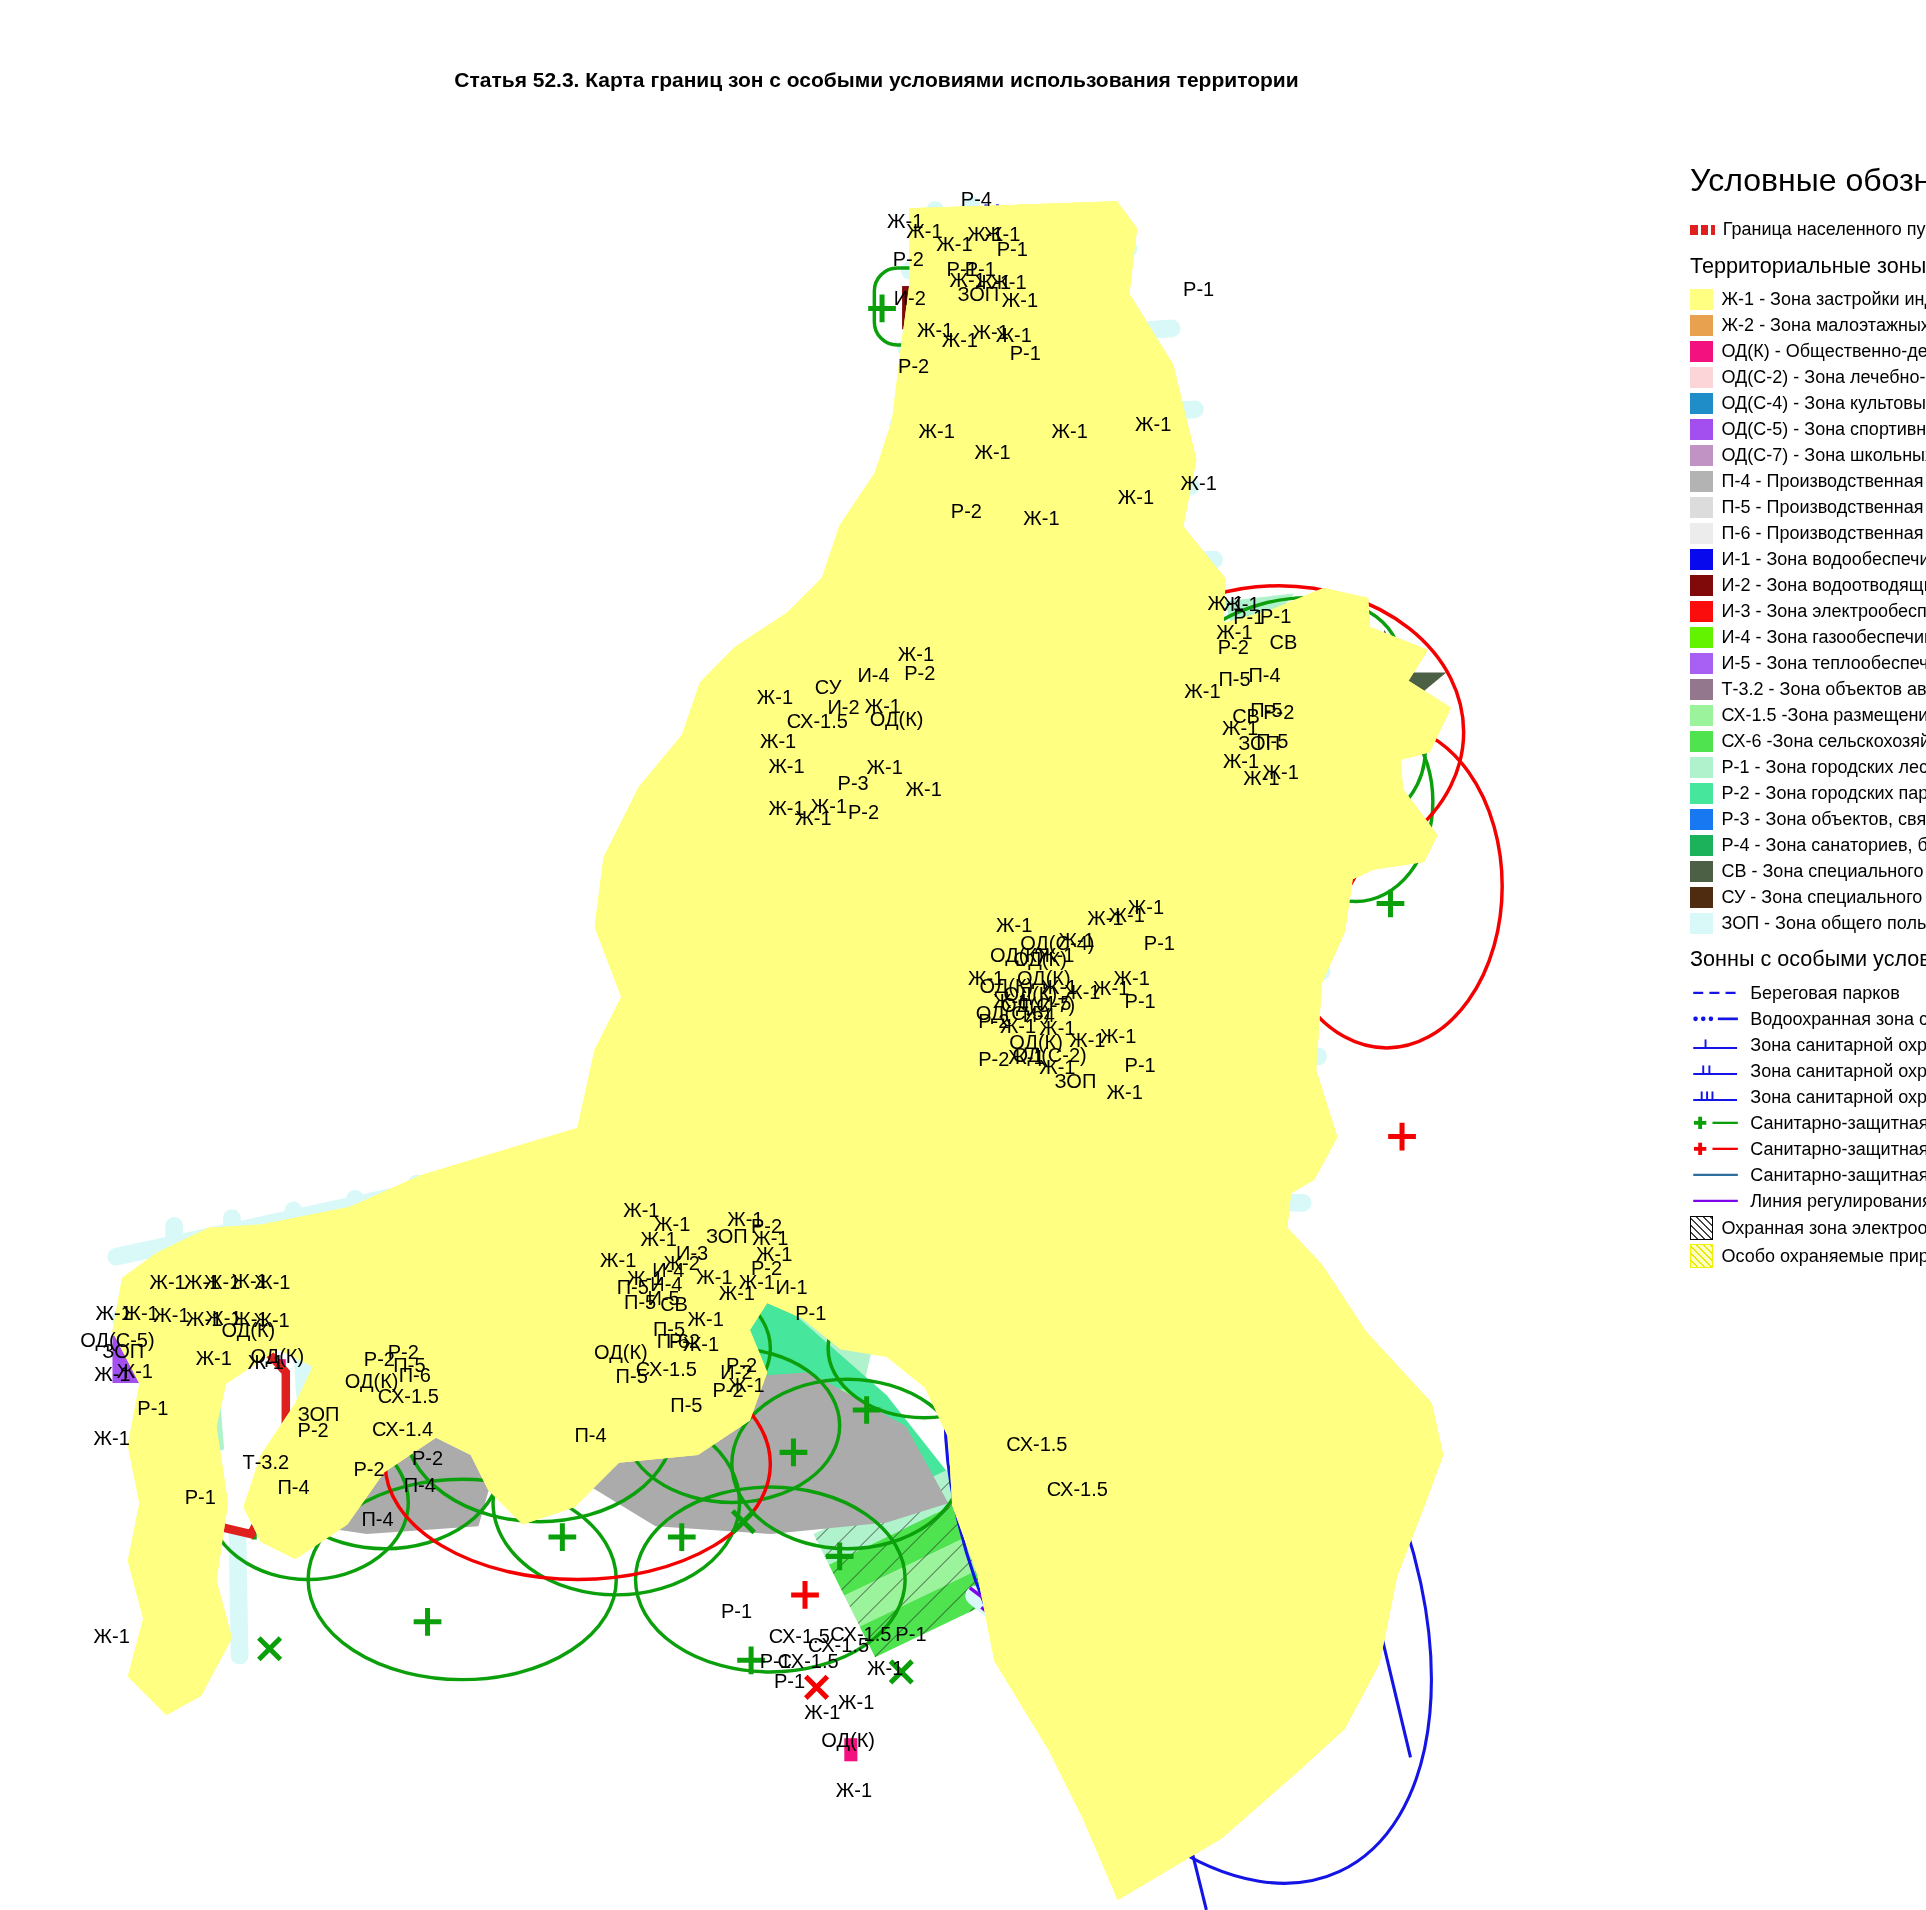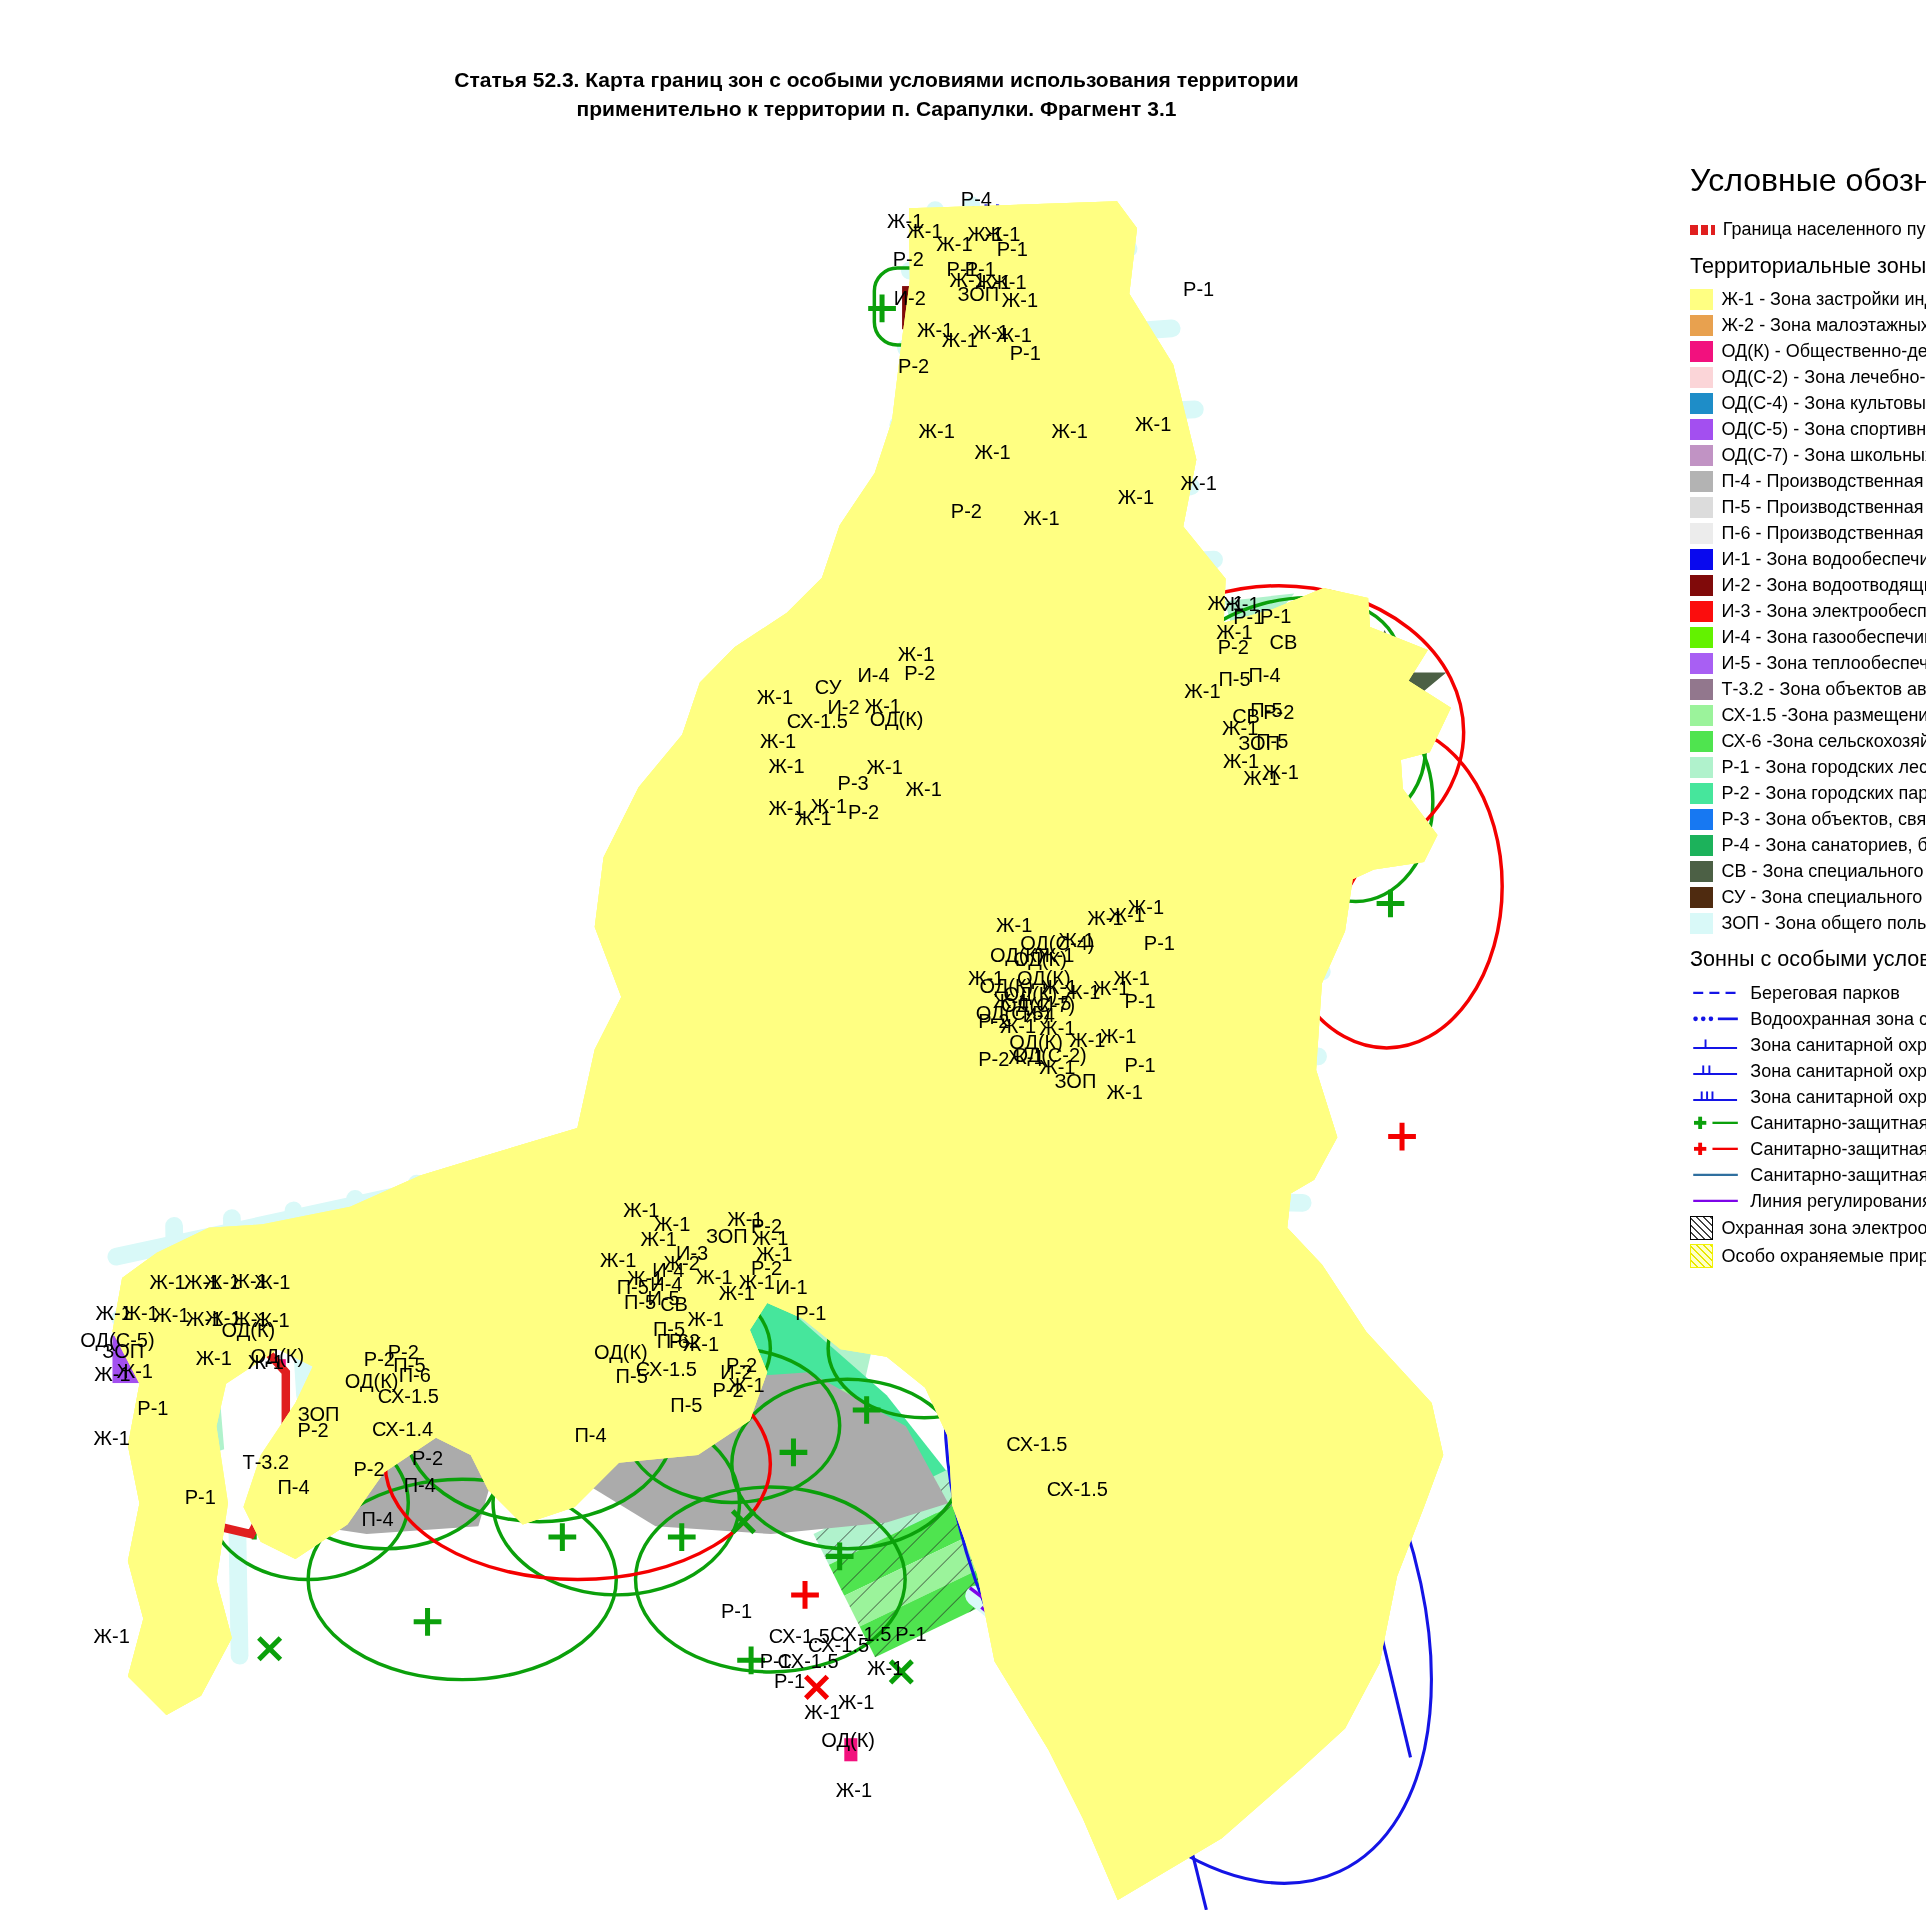--- a/index.html
+++ b/index.html
@@ -456,21 +456,20 @@
         <text x="2223" y="4435">Ж-1</text>
         <text x="2135" y="4462">Ж-1</text>
         <text x="2202" y="4534">ОД(К)</text>
         <text x="2217" y="4665">Ж-1</text>
       </g>
 </svg>
 </div>
 
 <div class="page-title">
   <div>Статья 52.3. Карта границ зон с особыми условиями использования территории</div>
-  <div>применительно к территории п. Сарапулки. Фрагмент 3.1</div>
 </div>
 
 <div class="legend">
   <div class="legend-title">Условные обозначения</div>
   <div class="legend-row">
     <div class="boundary-swatch"></div>
     <div class="legend-label">Граница населенного пункта</div>
   </div>
   <div class="section-header">Территориальные зоны</div>
   <div id="zone-rows">

